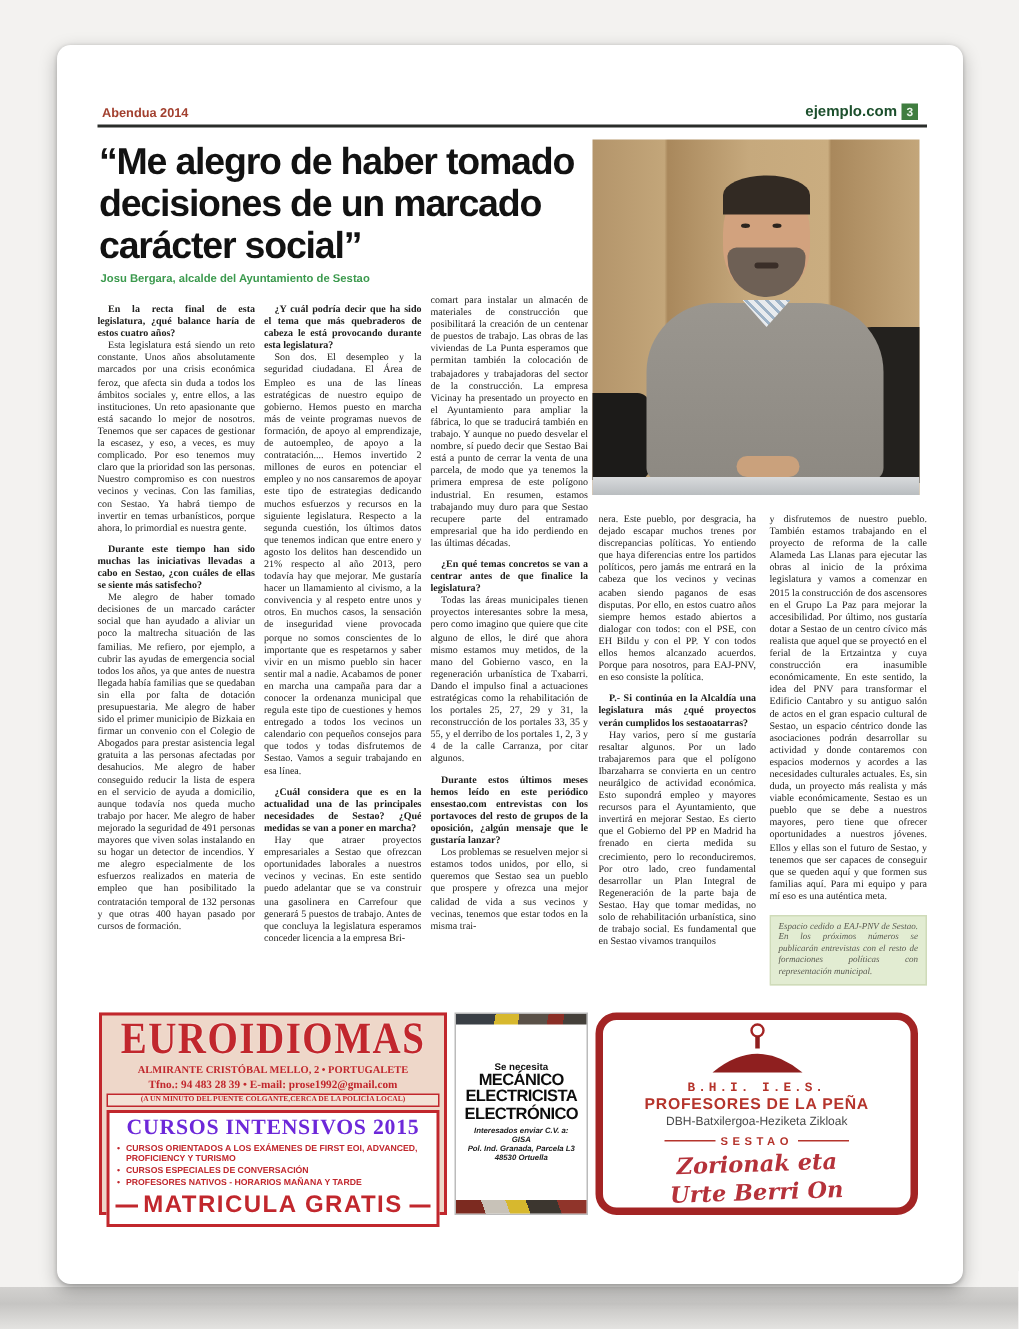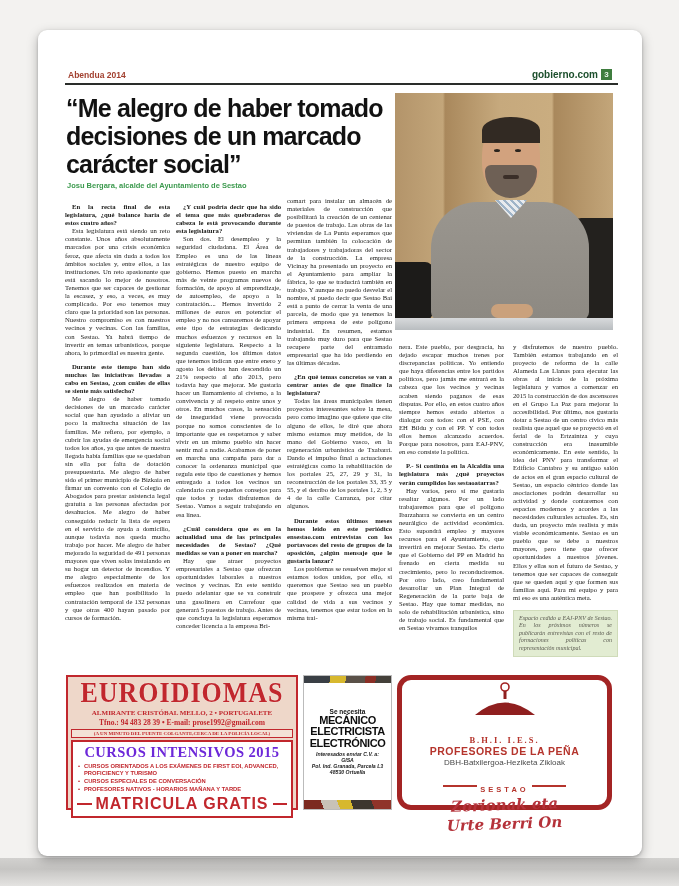--- a/index.html
+++ b/index.html
@@ -99,41 +99,41 @@
     background:linear-gradient(70deg,#7c2a20 0 22%,#c8c2b8 22% 40%,#d7b82e 40% 55%,#3c362f 55% 78%,#90342a 78% 100%); }
   .job-mid { flex:1; padding:2px 1px; font-family:"Liberation Sans",sans-serif; }
   .job-need { font-size:6.5px; font-weight:bold; color:#111; }
   .job-title { font-size:11px; line-height:11.5px; font-weight:bold; color:#0d0d0d; letter-spacing:-0.4px; }
   .job-apply { font-size:5.2px; font-weight:bold; font-style:italic; color:#222; margin-top:2px; line-height:6px; }
   .job-addr { font-size:5.2px; font-weight:bold; font-style:italic; color:#222; line-height:6px; }
   
   .ad-school { left:359px; width:215px; background:#fff; border:5px solid #a32424;
     border-radius:14px; text-align:center; padding-top:2px; }
   .school-logo { display:block; margin:0 auto; }
-  .school-name1 { font-family:Liberation Serif, serif; font-weight:bold; color:#b5342c;
-    font-size:8.5px; letter-spacing:2px; margin-top:19px; }
+  .school-name1 { font-family:Liberation Mono, monospace; font-weight:bold; color:#b5342c;
+    font-size:8.5px; letter-spacing:2px; margin-top:4px; }
   .school-name2 { font-family:"Liberation Sans",sans-serif; font-weight:bold; color:#b5342c;
     font-size:10.5px; letter-spacing:.5px; }
   .school-prog { font-family:"Liberation Sans",sans-serif; color:#4a4a4a; font-size:8px; margin-top:1px; }
-  .school-town { display:flex; justify-content:center; gap:3px; margin-top:18px; }
+  .school-town { display:flex; align-items:center; justify-content:center; gap:3px; margin-top:4px; }
   .school-town .dash { width:34px; height:1.5px; background:#b5342c; }
   .school-town span { font-family:"Liberation Sans",sans-serif; font-weight:bold; color:#b5342c;
     font-size:7.5px; letter-spacing:3px; }
   .school-greet { font-family:"DejaVu Serif",serif; font-style:italic; font-weight:bold;
     color:#b5323a; font-size:15px; line-height:16px; margin-top:3px; transform:rotate(-2deg); }
 </style>
 </head>
 <body>
 
 <div class="floor-band"></div>
 
 <div class="page">
 
   <div class="masthead-issue">Abendua 2014</div>
-  <div class="masthead-site">gobierno.com</div>
+  <div class="masthead-site">ejemplo.com</div>
   <div class="page-badge">3</div>
   <div class="head-rule"></div>
 
   <h1 class="headline">“Me alegro de haber tomado decisiones de un marcado carácter social”</h1>
   <div class="byline">Josu Bergara, alcalde del Ayuntamiento de Sestao</div>
 
   <div class="photo">
     <div class="chair-l"></div>
     <div class="chair-r"></div>
     <div class="sweater"></div>

